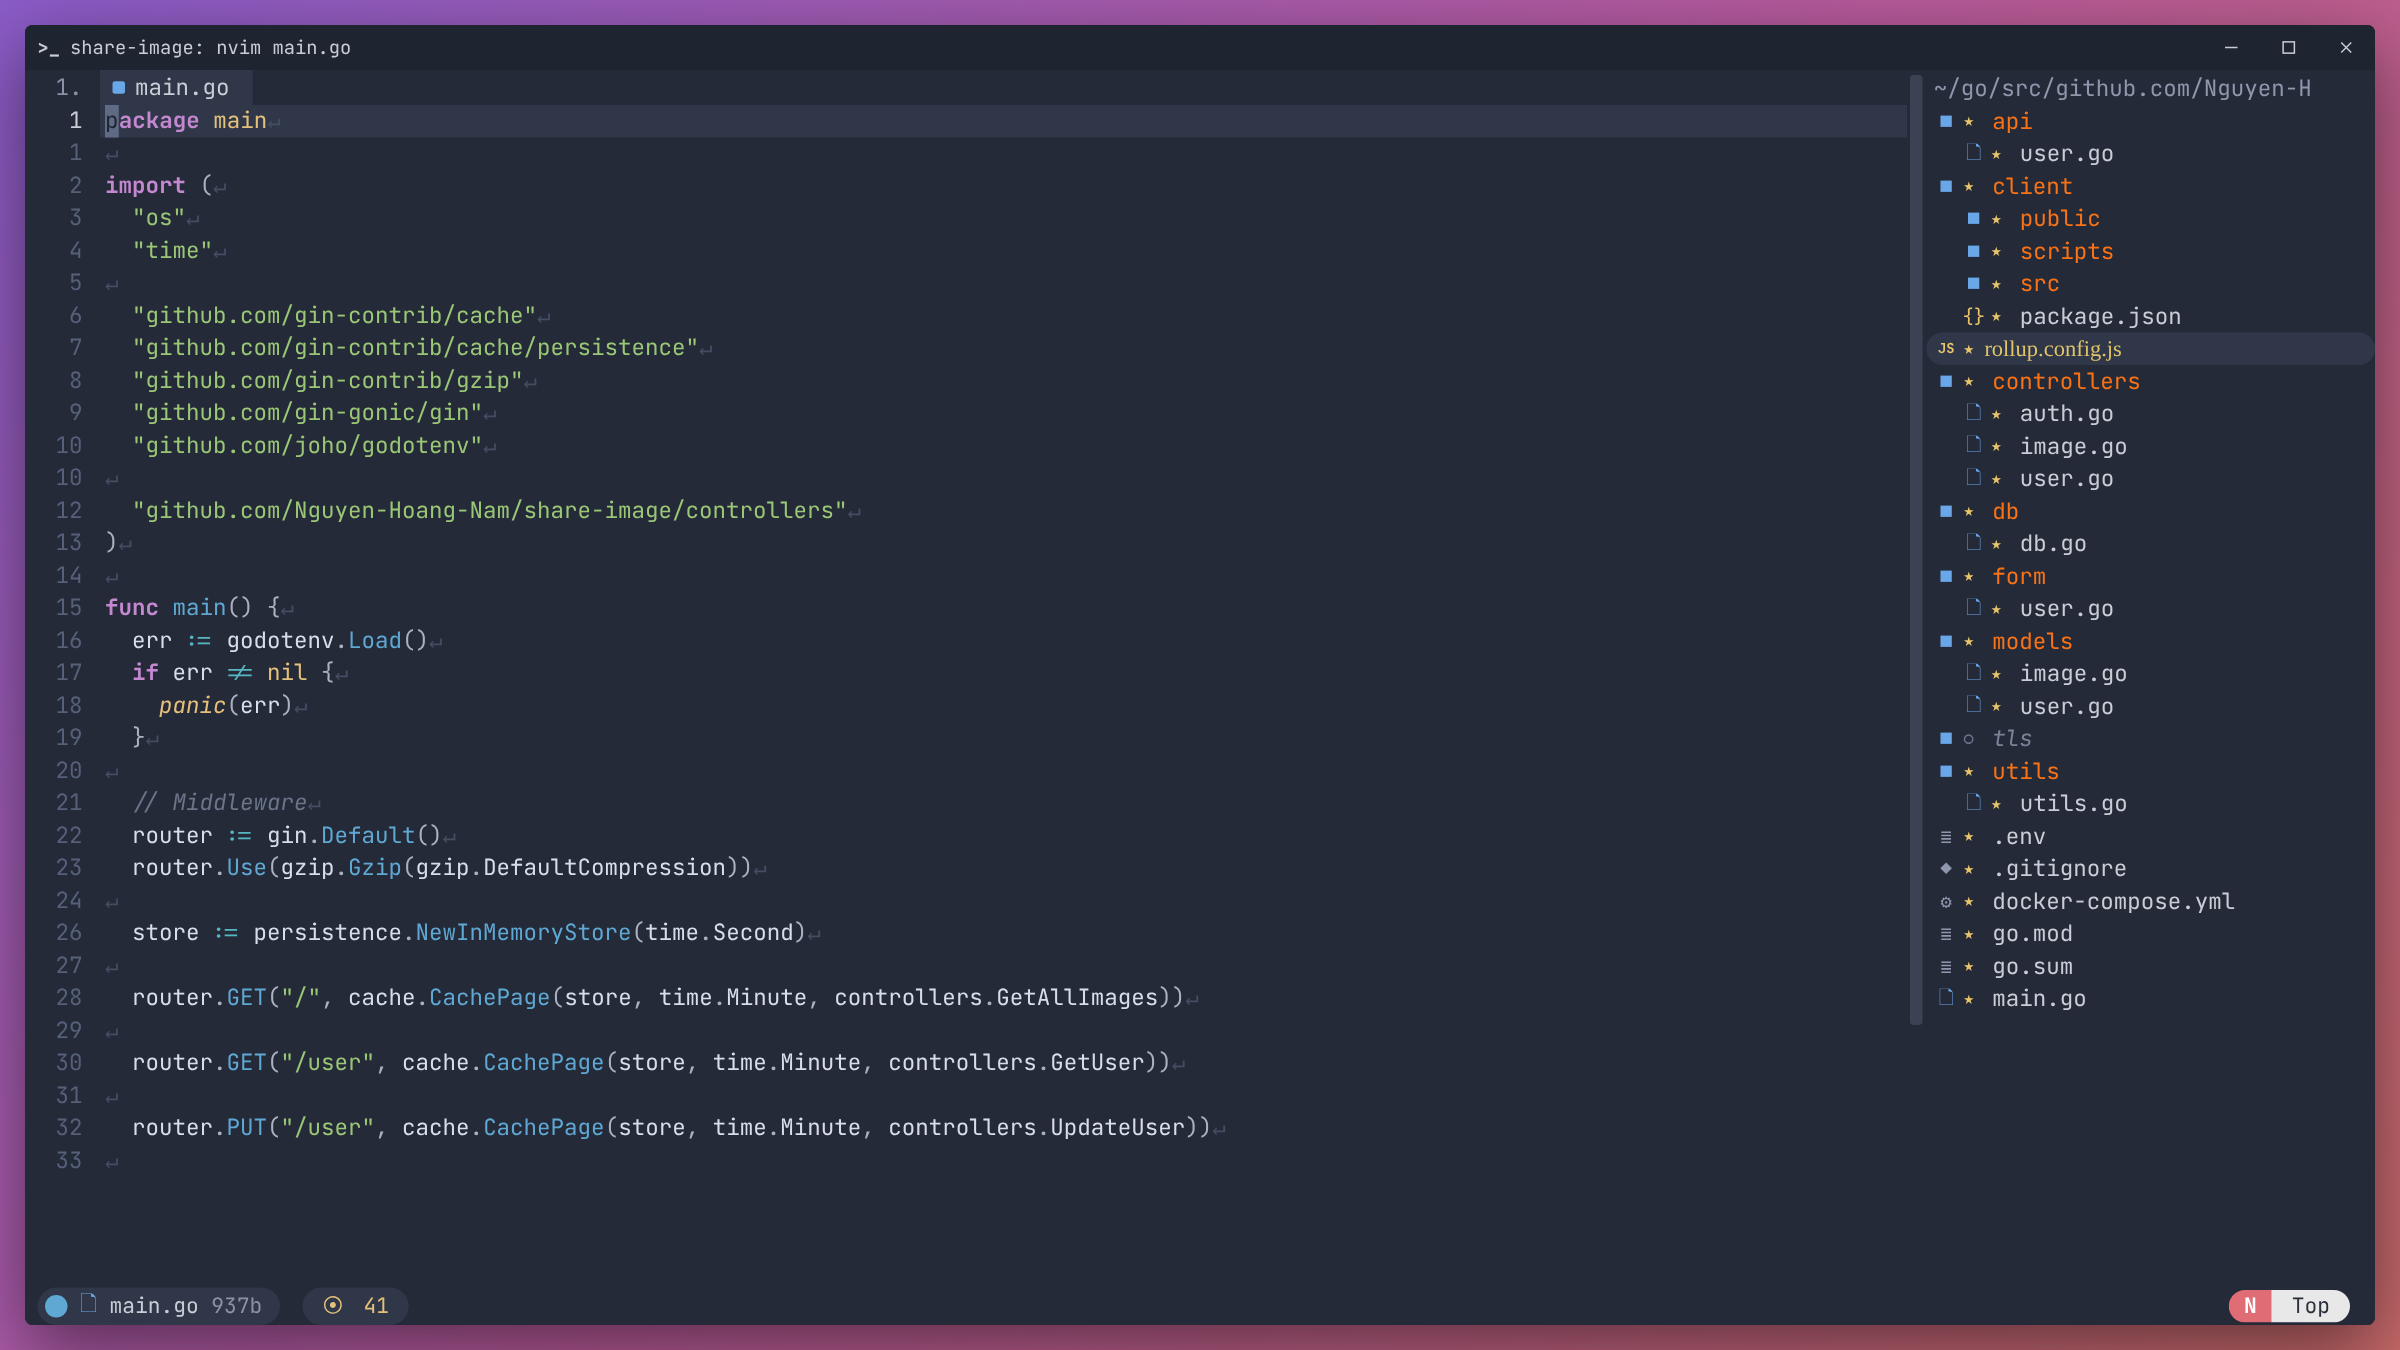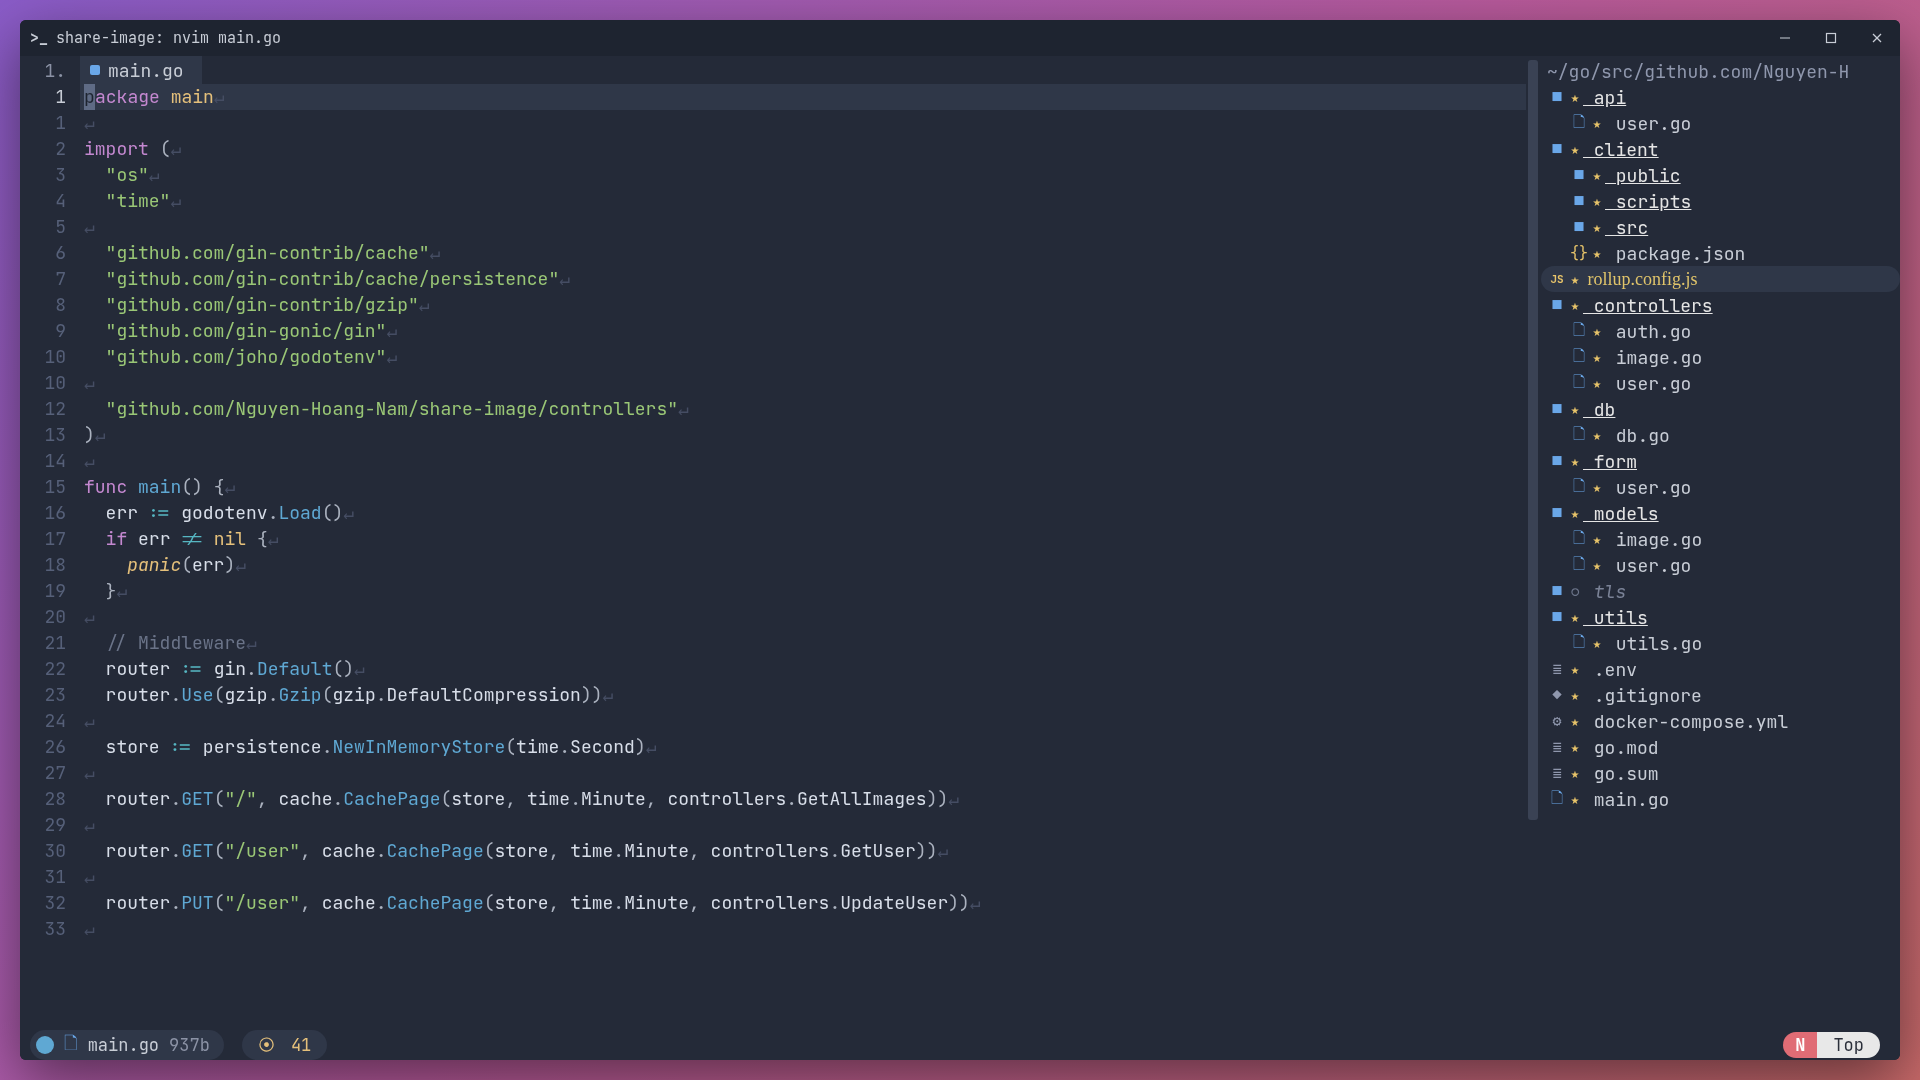--- a/index.html
+++ b/index.html
@@ -19,39 +19,39 @@
   .tab .dot { width:10px; height:10px; border-radius:2px; background:#6aa7e8; display:inline-block;}
   .code-scroll { flex:1; overflow:hidden; position:relative; }
   .code { line-height:26px; }
   .row { display:flex; align-items:flex-start; white-space:pre; }
   .gutter { width:60px; text-align:right; padding-right:14px; color:#566079; flex:none; user-select:none;}
   .gutter.cur { color:#c8cdd6; }
   .linewrap { flex:1; padding-left:4px; position:relative;}
   .row.cur .linewrap::before { content:""; position:absolute; left:0; right:0; top:0; bottom:0; background:#2f3748; z-index:-1;}
   .row.cur { background:linear-gradient(to right, transparent 60px, #2f3748 60px);}
   .eol { color:#454d63; }
-  .tok-kw { color:#c488d0; } 
+  .tok-kw { color:#c488d0;font-weight:bold; } 
   .tok-id { color:#e5c07b; }
   .tok-str { color:#9ac776; }
   .tok-fn { color:#5fa8d3; }
   .tok-op { color:#56b6c2; }
   .tok-var { color:#d8dee9; }
-  .tok-cmt { color:#6b7489; text-align:center;}
+  .tok-cmt { color:#6b7489; font-style:italic;text-align:center;}
   .tok-pun { color:#abb2bf; }
   .tok-err { color:#e5c07b; font-style:italic;}
   .cursor { display:inline-block; width:11px; background:#5f6b85; color:#1e2430;}
   .vscroll { width:14px; background:#242a38; position:relative;}
   .vthumb { position:absolute; left:2px; right:2px; top:4px; height:78%; background:#3a4254; border-radius:3px;}
   .tree-pane { width:360px; background:#242a38; border-left:1px solid #242a38; padding-top:2px; overflow:hidden;}
   .tree-row { display:flex; align-items:center; height:26px; white-space:pre; padding-left:6px;}
   .tree-row.sel { background:#2f3748;}
   .ticon { width:20px; text-align:center; flex:none; font-size:15px;}
   .star { color:#e8c46a; width:16px; text-align:center; flex:none; font-size:14px;}
   .tname { color:#c8cdd6; }
-  .tname.dir { color:#e5e5e5;text-decoration:underline;}
+  .tname.dir { color:#f97316;}
   .tname.special { color:#e0c46a;font-family:Liberation Serif, serif;}
   .tname.italic { font-style:italic; color:#7a8296;}
   .ic-folder { color:#6aa7e8;}
   .ic-go { color:#6aa7e8;}
   .ic-js { color:#e8c46a; font-size:11px; font-weight:bold;}
   .ic-json { color:#e8c46a;}
   .ic-gear { color:#8f97ad;}
   .ic-lines { color:#8f97ad;}
   .ic-git { color:#8f97ad;}
   .status { height:30px; background:#242a38; display:flex; align-items:center; color:#c8cdd6; font-size:17px;}

